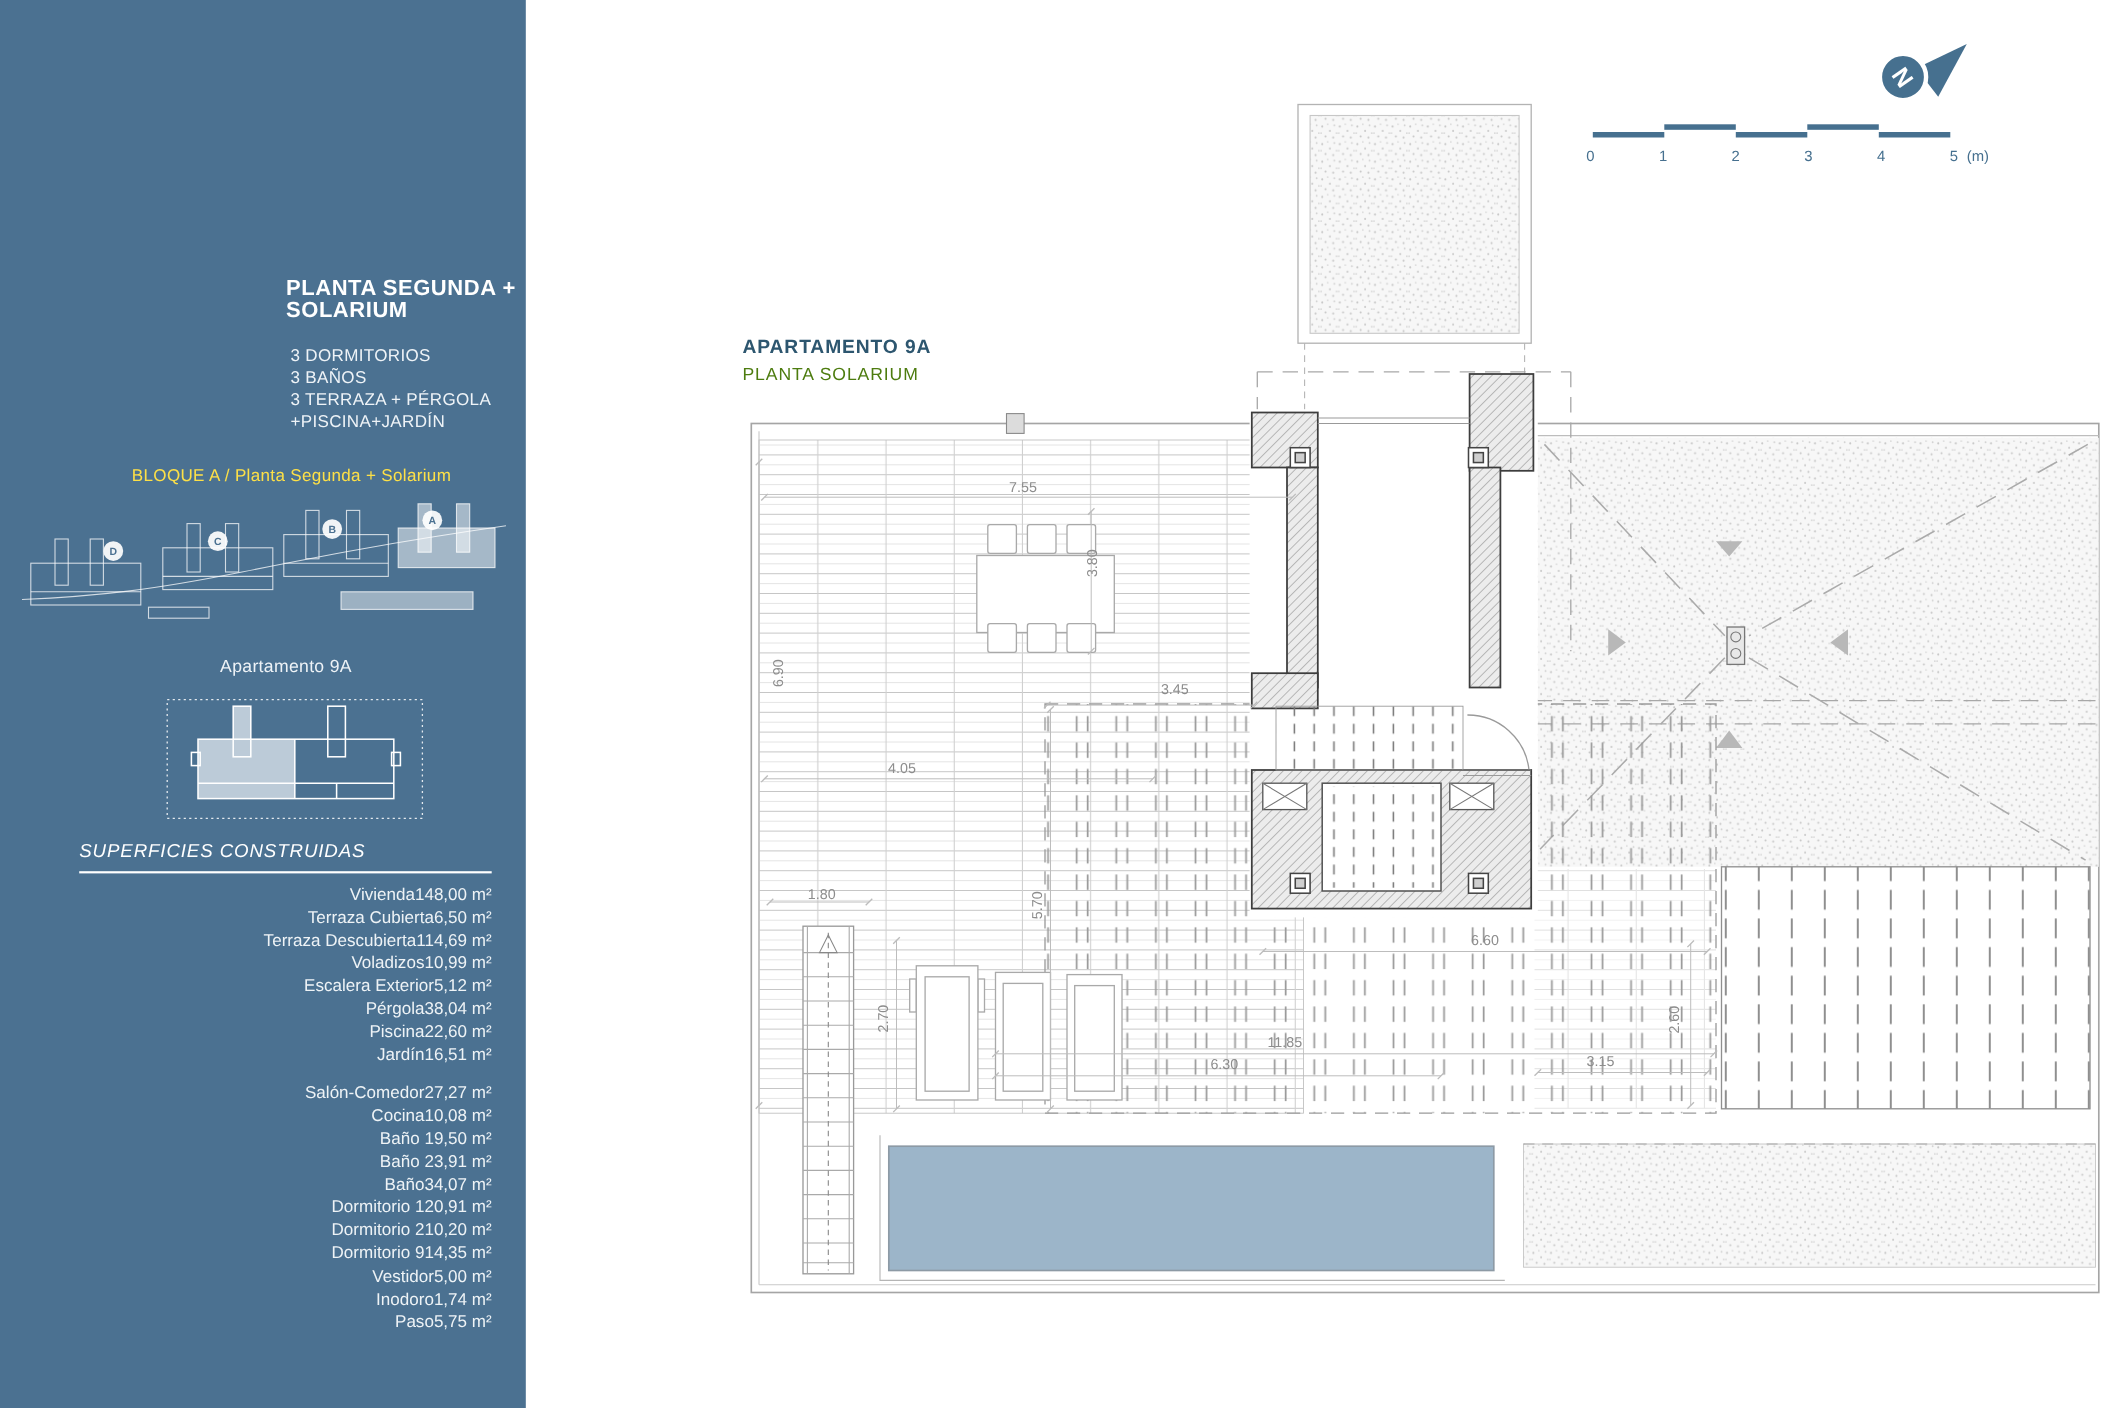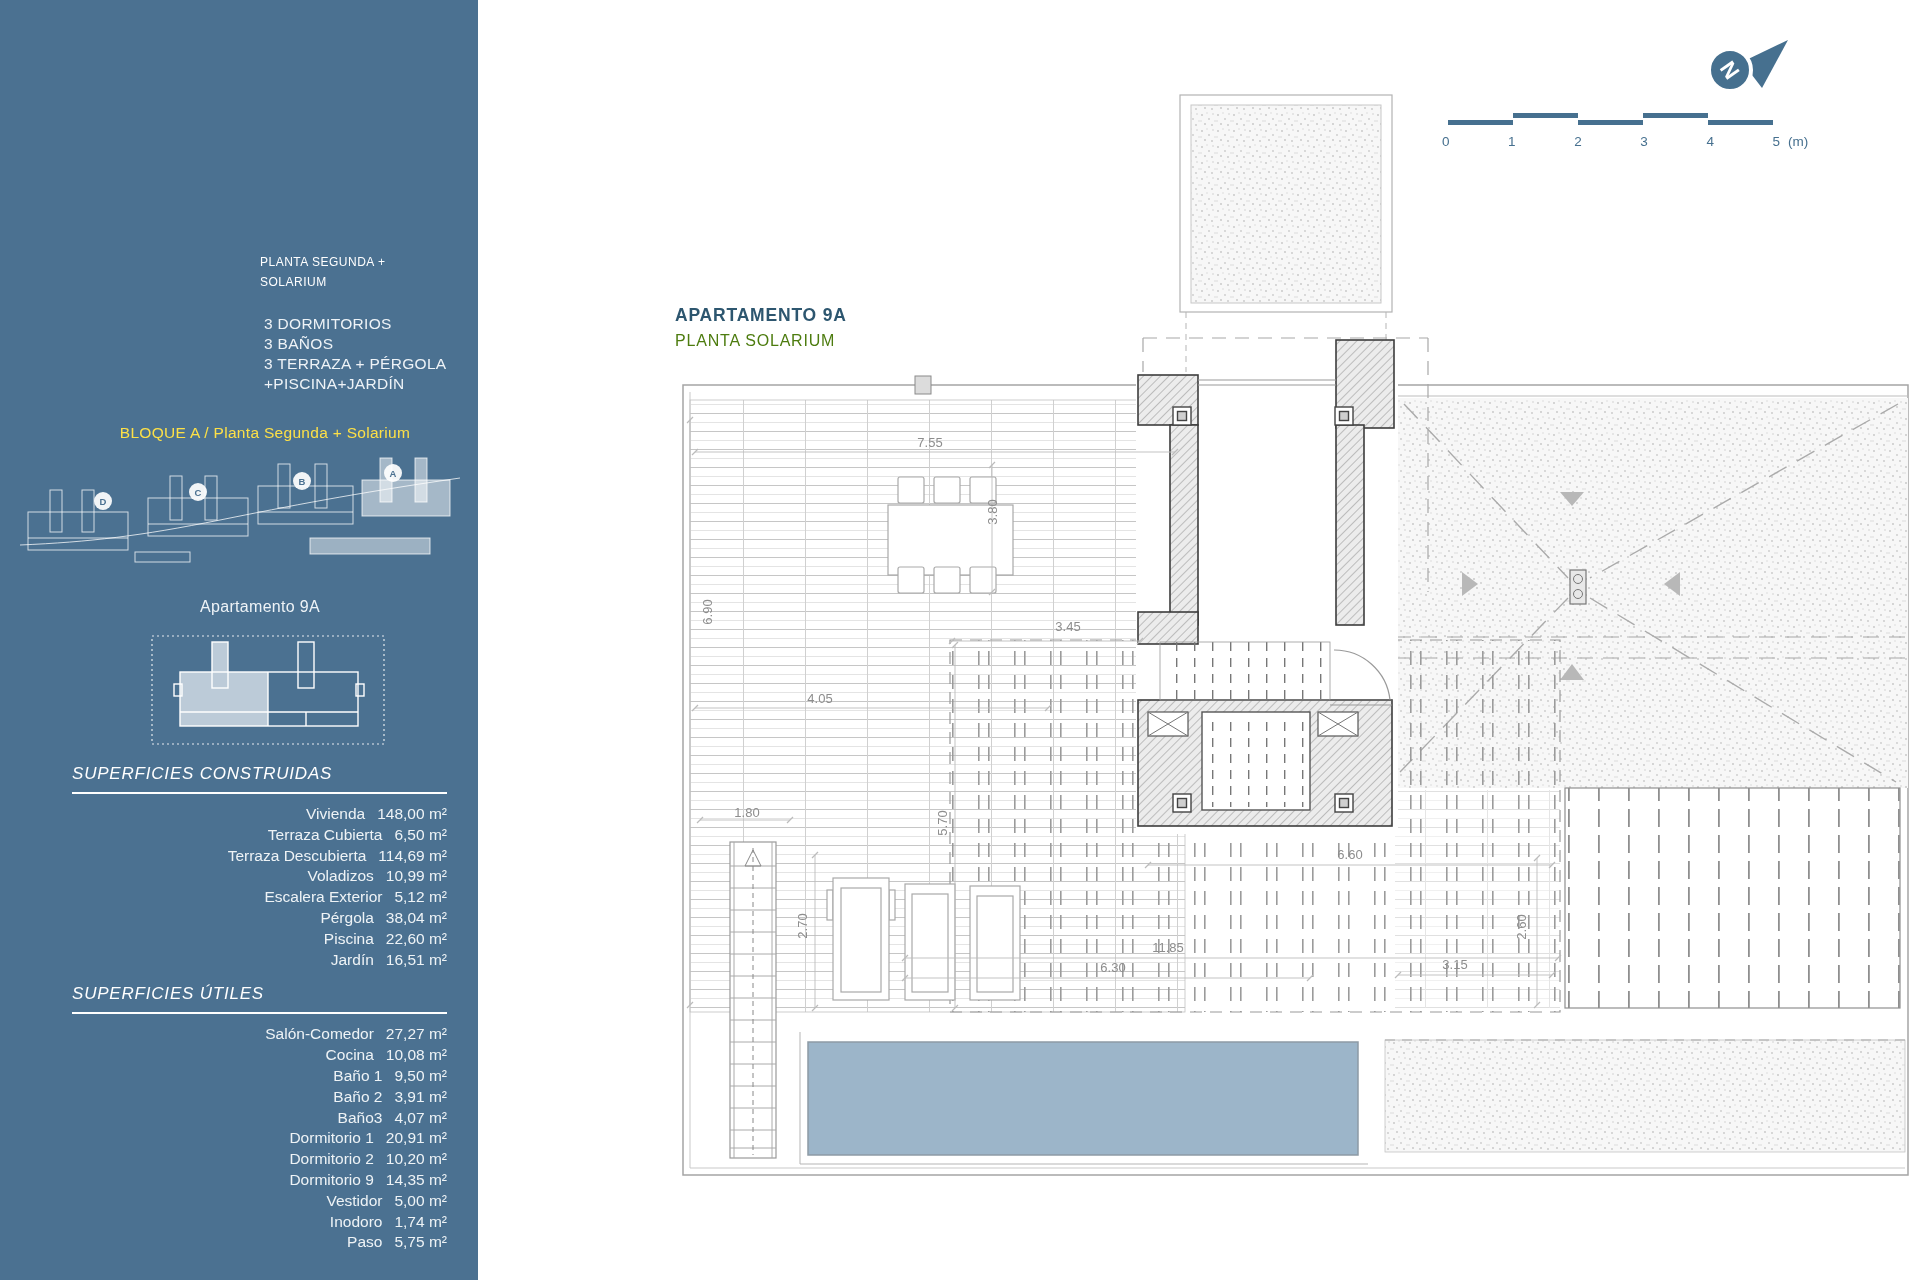--- a/index.html
+++ b/index.html
@@ -2,31 +2,31 @@
 <html><head>
 <meta charset="utf-8">
 <style>
   html,body{margin:0;padding:0;background:#fff;}
   body{width:1920px;height:1280px;font-family:"Liberation Sans",sans-serif;overflow:hidden;}
   .page{position:relative;width:1920px;height:1280px;background:#fff;}
   #plan-svg{position:absolute;left:0;top:0;z-index:1;}
 
   
   .sidebar{position:absolute;left:0;top:0;width:478px;height:1280px;background:#4b7191;color:#fff;z-index:2;}
-  .sb-title{position:absolute;left:260px;top:252px;font-size:12px;font-weight:400;line-height:20px;letter-spacing:.5px;color:#fff;}
+  .sb-title{position:absolute;left:260px;top:252px;font-size:20px;font-weight:700;line-height:20px;letter-spacing:.5px;color:#fff;}
   .sb-features{position:absolute;left:264px;top:314px;font-size:15.5px;line-height:20px;color:#eef3f7;letter-spacing:.3px;}
   .sb-block-label{position:absolute;left:60px;top:424px;width:410px;text-align:center;font-size:15.5px;color:#fde047;letter-spacing:.3px;}
   #site-svg{position:absolute;left:20px;top:450px;}
   .sb-apartment{position:absolute;left:40px;top:598px;width:440px;text-align:center;font-size:16px;color:#eef3f7;letter-spacing:.3px;}
   #thumb-svg{position:absolute;left:150px;top:632px;}
   .sb-tables{position:absolute;left:72px;top:764px;width:375px;}
   .sheading{font-size:17px;letter-spacing:.8px;color:#fff;padding-bottom:8px;border-bottom:2px solid #fff;font-style:italic;}
   .srows{margin-top:10px;margin-bottom:14px;}
   .srow{display:flex;justify-content:flex-end;font-size:15.5px;line-height:20.8px;color:#eef3f6;}
-  .srow .val{text-align:right;margin-left:12px;}
+  .srow .val{text-align:right;}
 
   
   .plan-title{position:absolute;left:675px;top:305px;z-index:1;}
   .plan-title .t1{font-size:17.5px;font-weight:700;letter-spacing:.8px;color:#2d566f;}
   .plan-title .t2{font-size:16px;letter-spacing:.8px;color:#4d7c0f;margin-top:6px;}
 
   
   .scale-labels{position:absolute;left:1442px;top:134px;width:338px;display:flex;justify-content:space-between;
     font-size:13.5px;color:#46708f;z-index:1;}
   .scale-unit{position:absolute;left:1788px;top:134px;font-size:13.5px;color:#46708f;z-index:1;}
@@ -413,21 +413,20 @@
               <span class="lbl">Piscina</span>
               <span class="val">22,60 m²</span>
             </div>
             <div class="srow">
               <span class="lbl">Jardín</span>
               <span class="val">16,51 m²</span>
             </div>
           </div>
       </div>
       <div>
-        <div class="sheading">SUPERFICIES ÚTILES</div>
         <div class="srows">
             <div class="srow">
               <span class="lbl">Salón-Comedor</span>
               <span class="val">27,27 m²</span>
             </div>
             <div class="srow">
               <span class="lbl">Cocina</span>
               <span class="val">10,08 m²</span>
             </div>
             <div class="srow">

